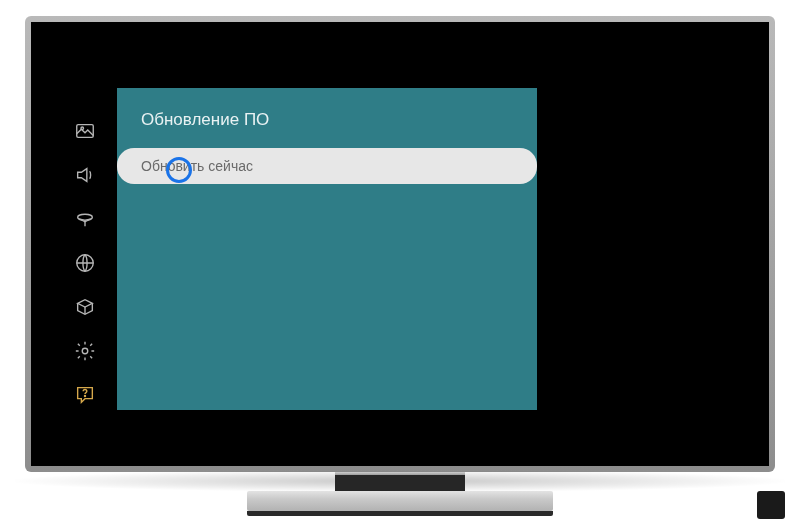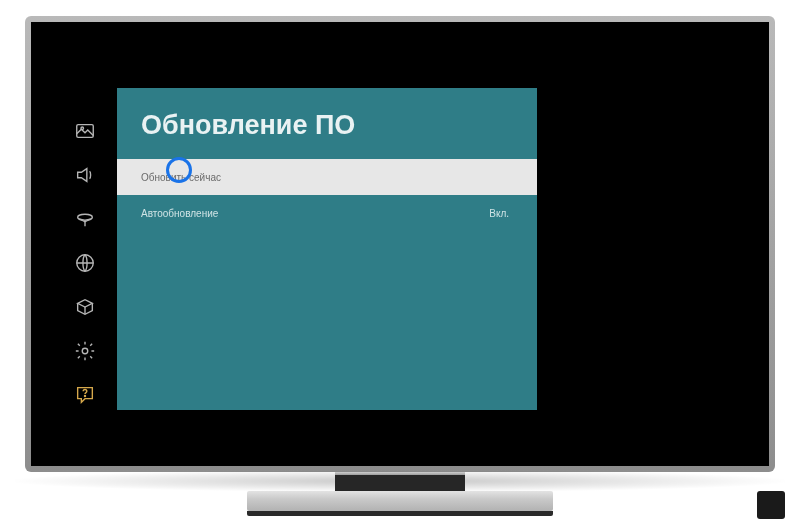--- a/index.html
+++ b/index.html
@@ -37,31 +37,32 @@
   .sidebar svg { width: 22px; height: 22px; stroke: currentColor; fill: none; stroke-width: 1.5; }
   .panel {
     position: absolute;
     left: 86px; top: 66px;
     width: 420px; height: 322px;
     background: #2f7d87;
     box-shadow: -8px 0 12px -6px rgba(0,0,0,.6);
   }
   .panel-title {
     color: #e9f2f3;
-    font-size: 27px;
-    font-weight: 700;
+    font-size: 17px;
+    font-weight: 400;
     padding: 22px 0 18px 24px;
   }
   .menu-item {
     height: 36px;
     display: flex; align-items: center; justify-content: space-between;
     padding: 0 28px 0 24px;
     color: #cfe3e5;
-    font-size: 10px;
+    font-size: 14px;
     cursor: pointer;
+    border-radius: 17px;
   }
   .menu-item.selected {
     background: #e7e7e7;
     color: #6a6a6a;
   }
   .menu-item .value { color: inherit; }
   .info {
     position: absolute;
     left: 530px; top: 90px;
     width: 190px;
@@ -172,24 +173,20 @@
           </svg>
       </div>
     </div>
 
     <div class="panel">
       <div class="panel-title">Обновление ПО</div>
       <div class="menu-item selected">
         <span>Обновить сейчас</span>
         <span class="value"></span>
       </div>
-      <div class="menu-item">
-        <span>Автообновление</span>
-        <span class="value">Вкл.</span>
-      </div>
     </div>
 
 
     <div class="cursor-ring" style="left:135px; top:135px;"></div>
   </div>
 </div>
 
 <div class="tv-shadow"></div>
 <div class="stand-edge"></div>
 <div class="stand-neck"></div>

